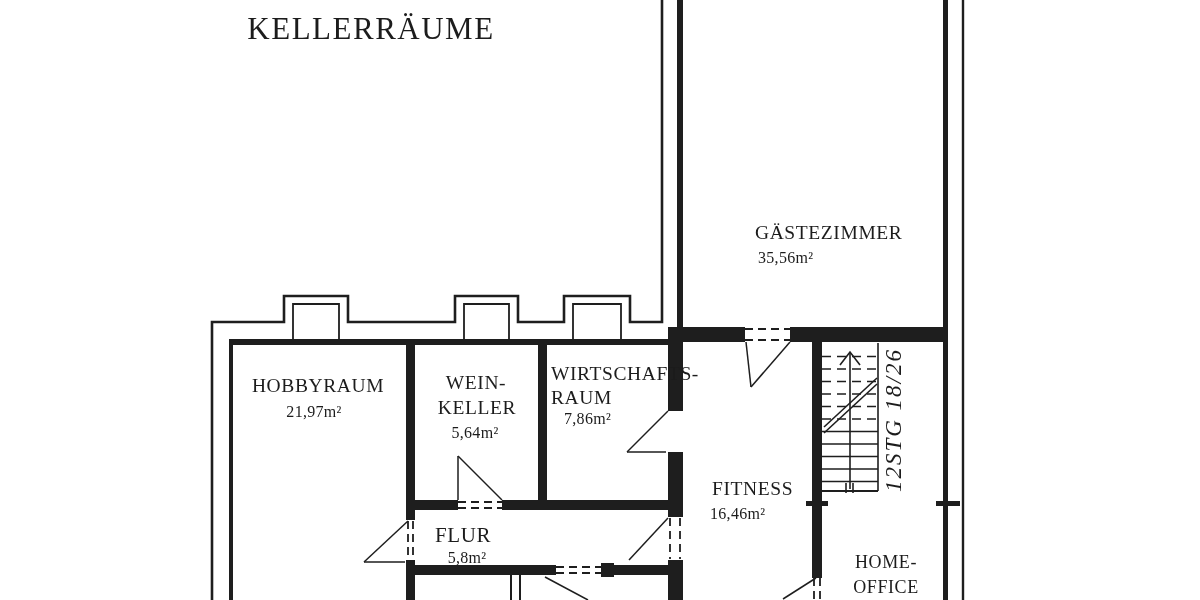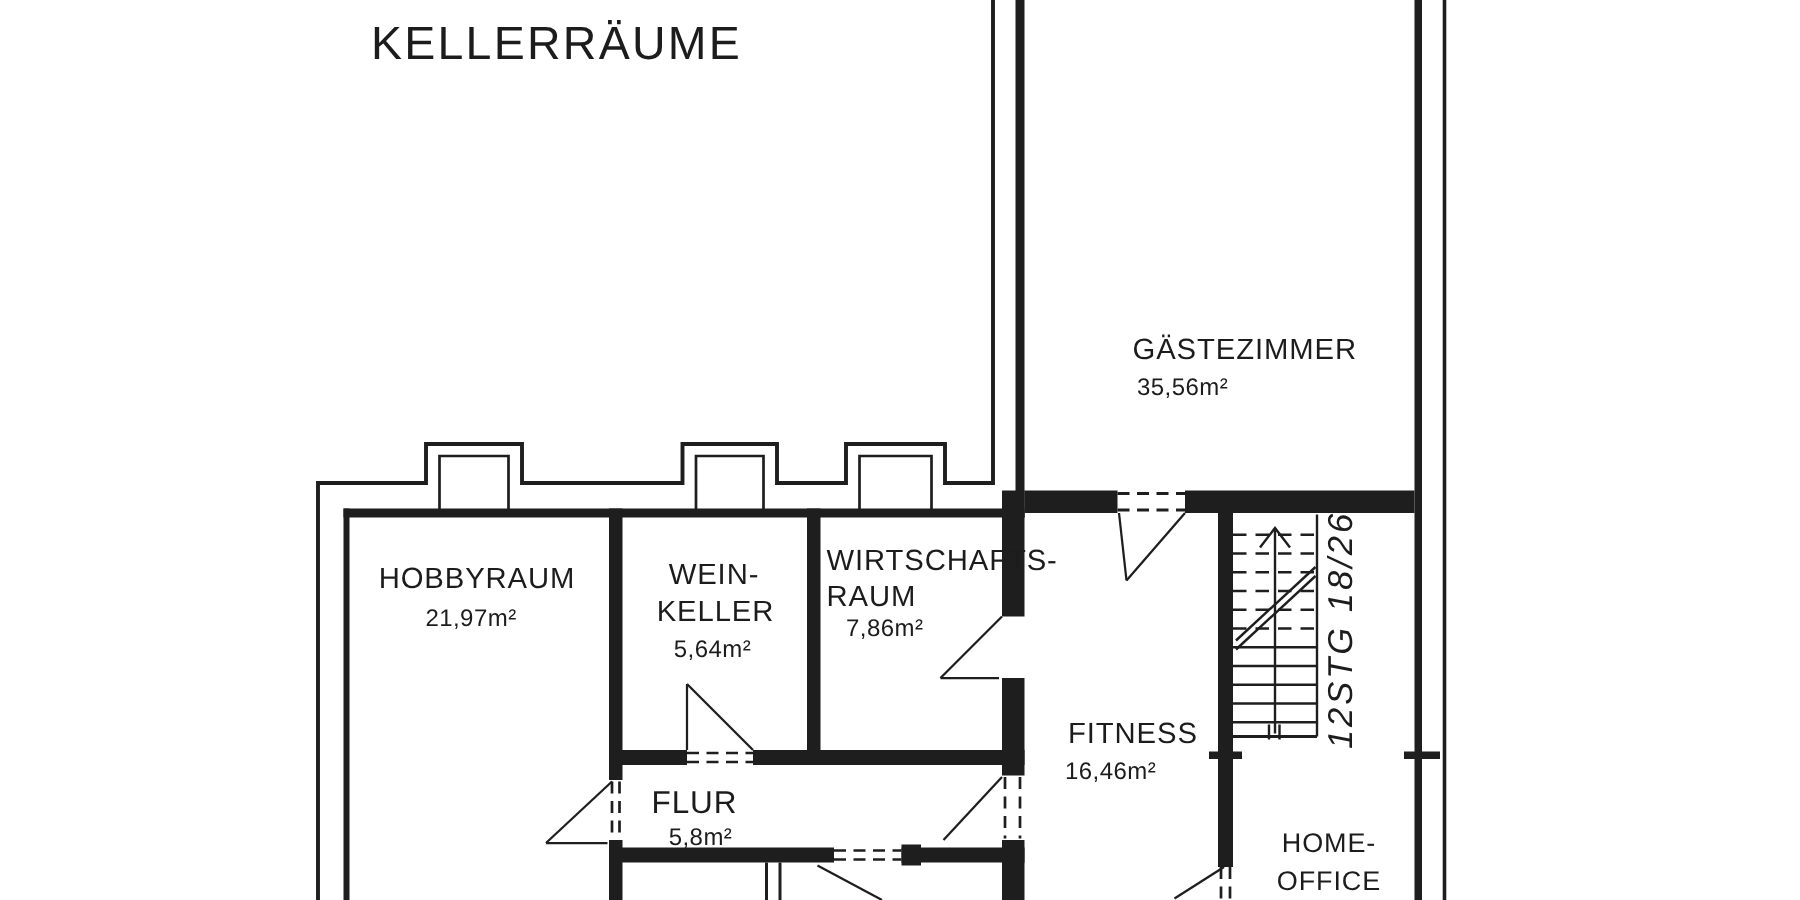--- a/index.html
+++ b/index.html
@@ -1,20 +1,20 @@
 <!DOCTYPE html>
 <html><head>
 <meta charset="utf-8">
 <style>
   html,body{margin:0;padding:0;background:#ffffff;}
   .page{
     position:relative;
     width:1200px;height:600px;
     background:#ffffff;
-    font-family:Liberation Sans, sans-serif;
+    font-family:Liberation Serif, serif;
     overflow:hidden;
   }
   svg text{fill:#1c1c1c;}
   .room-name{font-size:19.5px;letter-spacing:0.6px;}
   .room-area{font-size:16px;letter-spacing:0.3px;}
   .plan-title{font-size:31px;letter-spacing:1.5px;}
   .stair-label{font-size:23px;font-style:italic;letter-spacing:2px;}
 </style>
 </head>
 <body>

